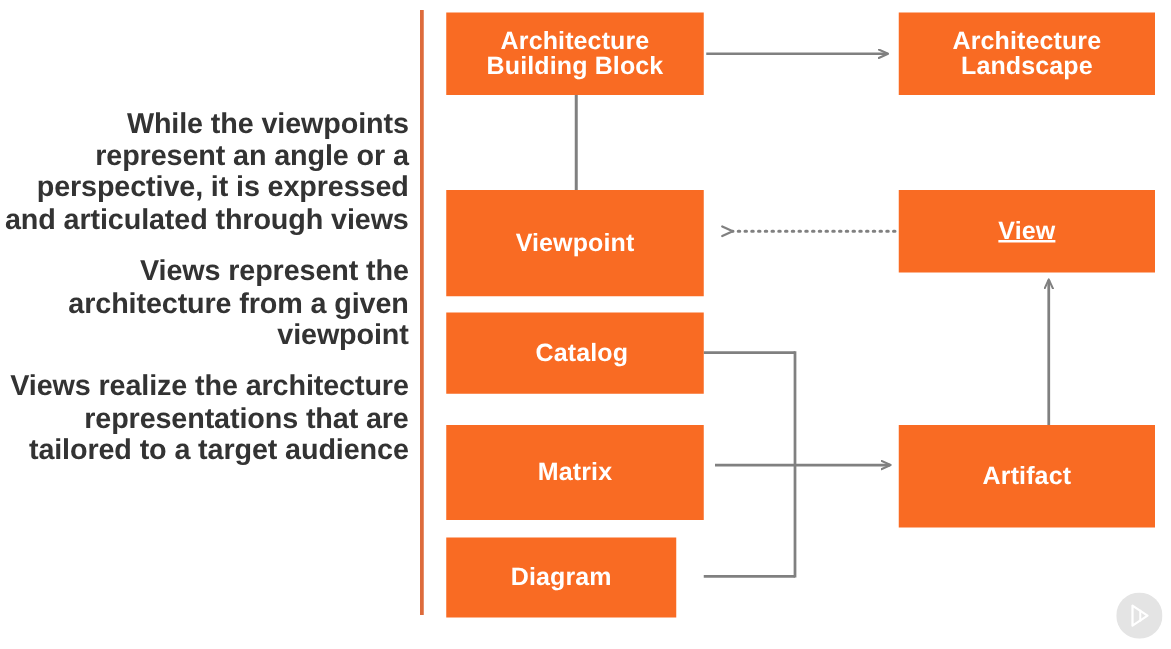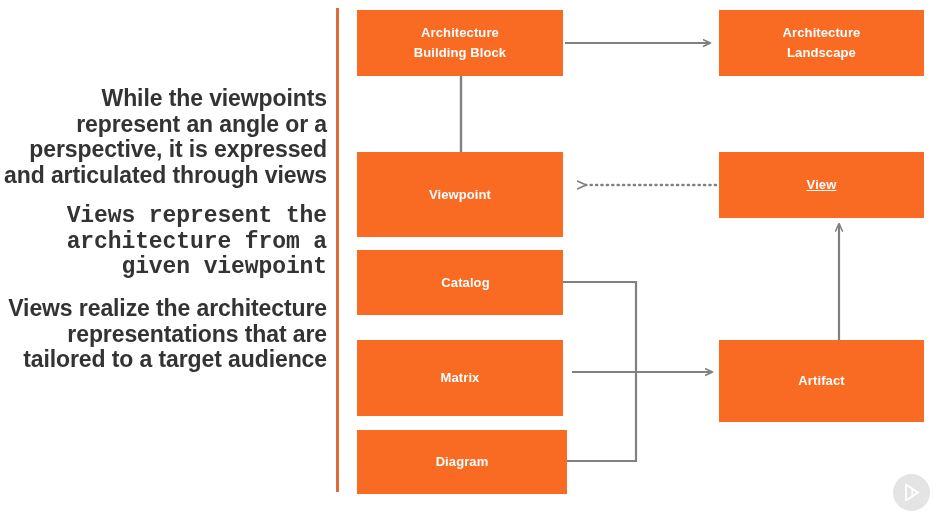--- a/index.html
+++ b/index.html
@@ -19,55 +19,55 @@
     text-align:right;
     color:#333333;
     font-weight:bold;
     font-size:23px;
     line-height:25.5px;
     letter-spacing:-0.1px;
     padding-right:3px;
     box-sizing:border-box;
   }
   #note-1{top:86px;}
-  #note-2{top:204px;font-family:Liberation Mono, monospace;}
+  #note-2{top:204px;}
   #note-3{top:296px;}
 
   
   .divider{
     position:absolute;
     left:336px; top:8px;
     width:3px; height:484px;
     background:#DD6B3C;
   }
 
   
   .node{
     position:absolute;
     background:#F96B23;
     color:#ffffff;
     font-weight:bold;
-    font-size:13px;
+    font-size:20px;
     line-height:20px;
     display:flex;
     align-items:center;
     justify-content:center;
     text-align:center;
     letter-spacing:0.1px;
     box-sizing:border-box;
   }
   .node span{display:block;}
 
   #node-abb      {left:357px; top:10px;  width:206px; height:66px;}
   #node-landscape{left:719px; top:10px;  width:205px; height:66px;}
   #node-viewpoint{left:357px; top:152px; width:206px; height:85px;}
   #node-view     {left:719px; top:152px; width:205px; height:66px;text-decoration:underline;}
   #node-catalog  {left:357px; top:250px; width:206px; height:65px;padding-left:11px;}
   #node-matrix   {left:357px; top:340px; width:206px; height:76px;}
-  #node-diagram  {left:357px; top:430px; width:210px; height:64px;}
+  #node-diagram  {left:357px; top:430px; width:184px; height:64px;}
   #node-artifact {left:719px; top:340px; width:205px; height:82px;}
 
   
   #connectors{position:absolute;left:0;top:0;width:937px;height:519px;pointer-events:none;}
 
   
   #watermark{
     position:absolute;
     left:893px; top:474px;
     width:37px; height:37px;

